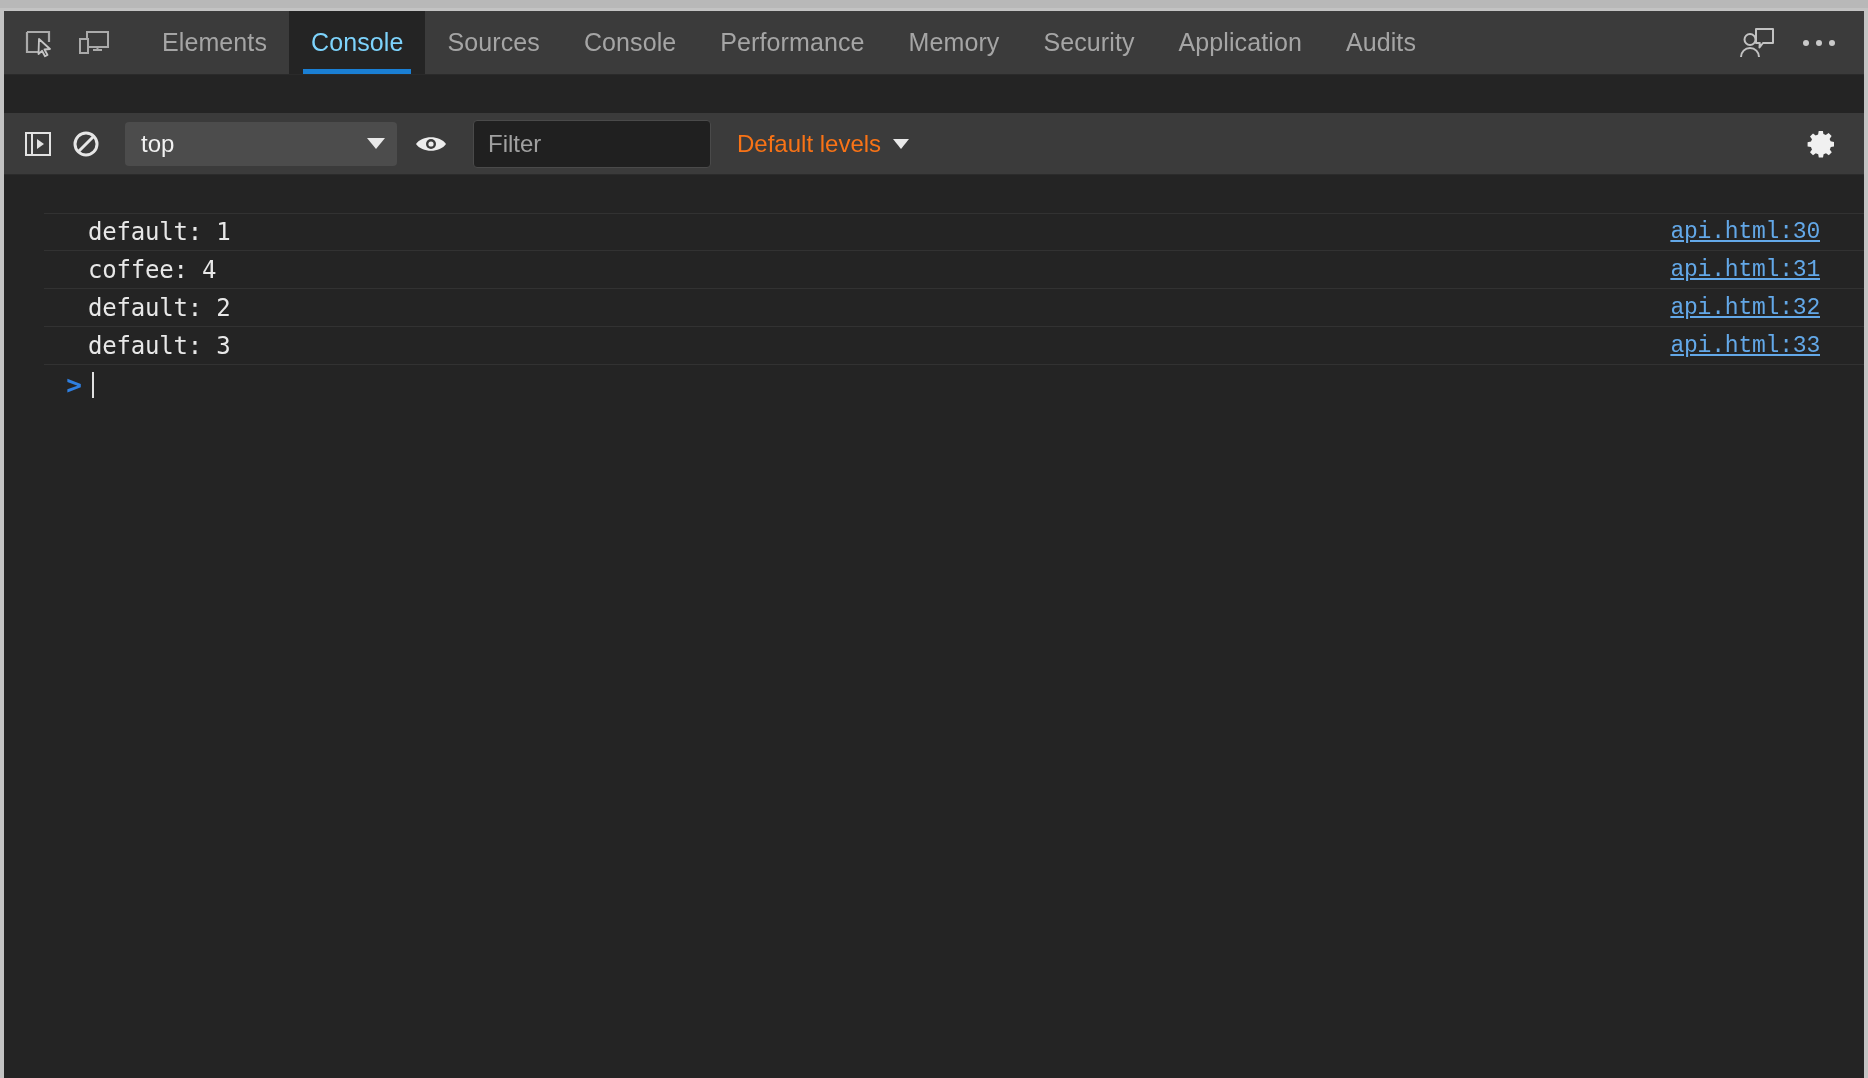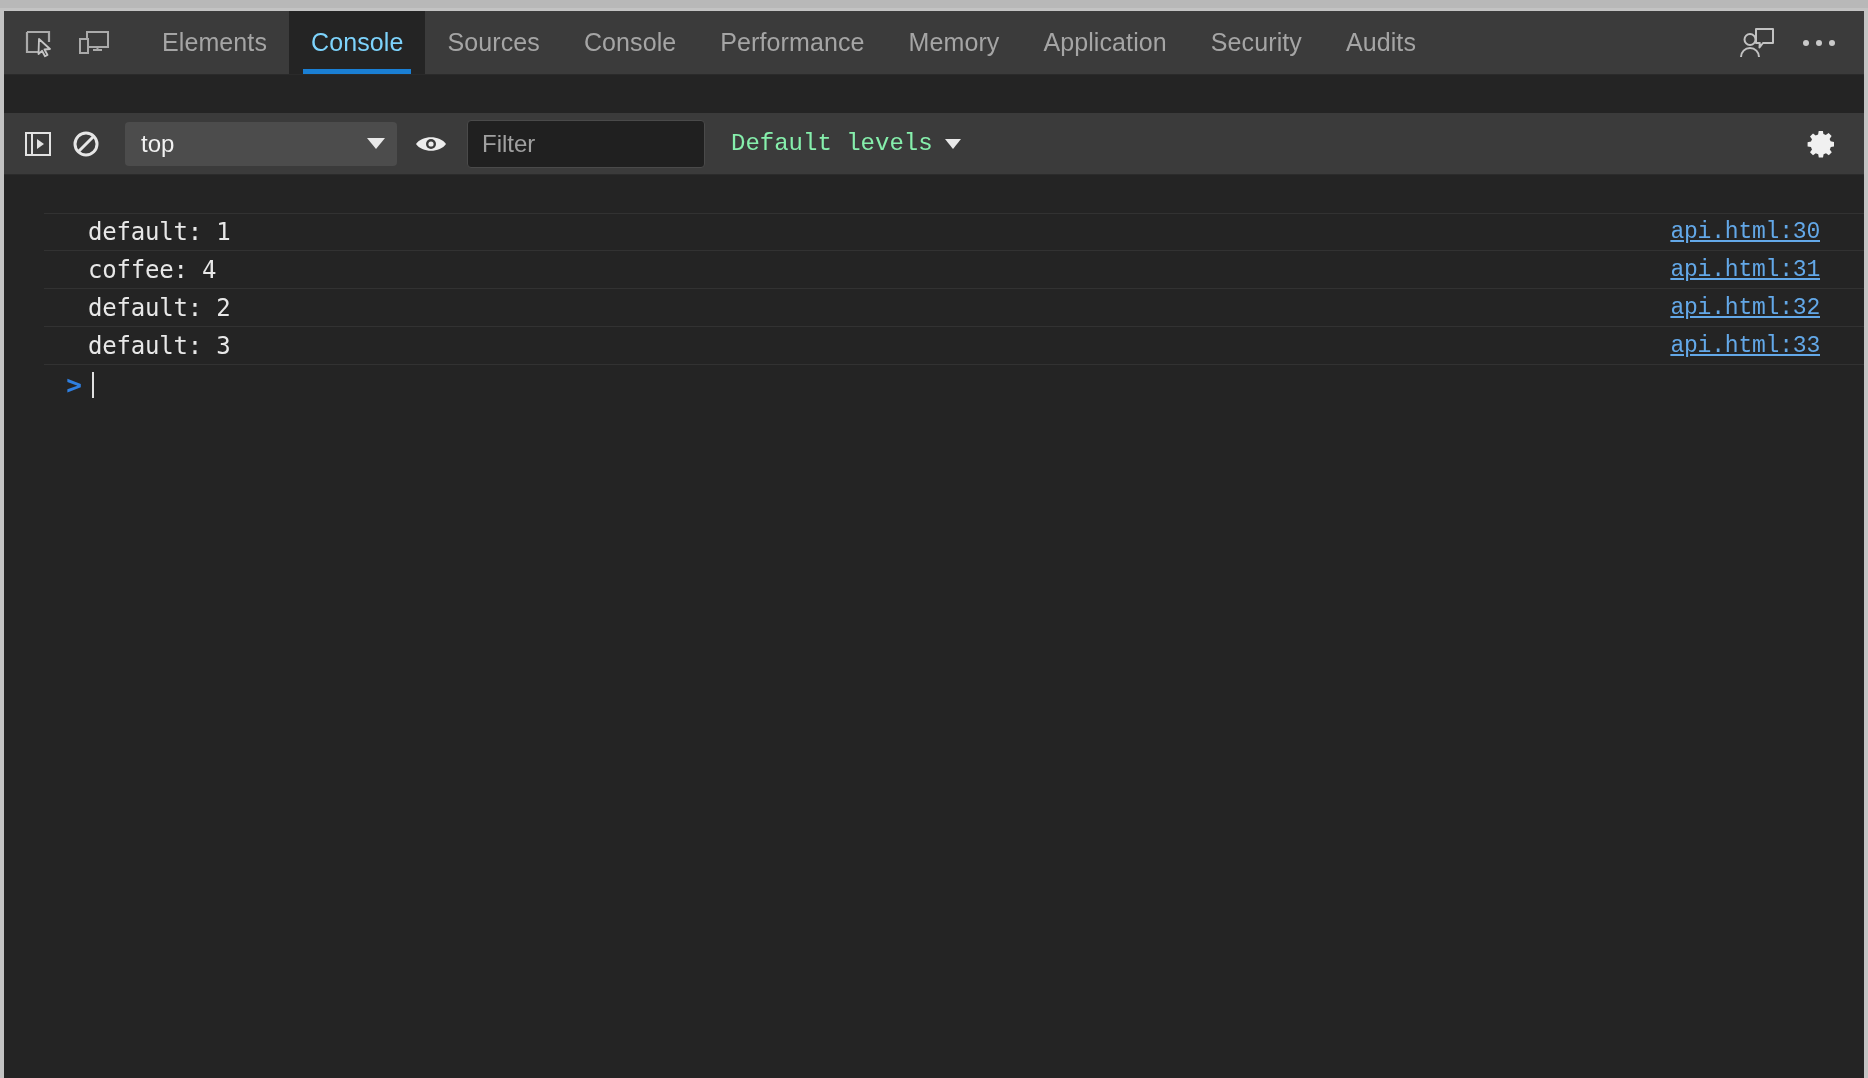--- a/index.html
+++ b/index.html
@@ -130,35 +130,34 @@
   .filter-input {
     width: 238px;
     height: 48px;
     background: #202020;
     border: 1px solid #4a4a4a;
     border-radius: 4px;
     color: #c9c9c9;
     font-family: "Liberation Sans", sans-serif;
     font-size: 24px;
     padding: 0 14px;
-    margin-left: 8px;
+    margin-left: 14px;
     flex: none;
     outline: none;
   }
   .filter-input::placeholder { color: #a0a0a0; opacity: 1; }
   .levels-dd {
     display: flex;
     align-items: center;
     gap: 12px;
     margin-left: 26px;
-    color: #86efac;
+    color: #f97316;
     font-size: 24px;
     cursor: pointer;
     flex: none;
-    font-family: Liberation Mono, monospace;
   }
   .levels-dd .caret-down { border-top-color: #e9e9e9; border-left-width: 8px; border-right-width: 8px; border-top-width: 10px; }
   .toolbar-spacer { flex: 1; }
   .gear-btn { width: 56px; height: 52px; display:flex; align-items:center; justify-content:center; cursor:pointer; flex:none;}
 
   
   .console-body {
     flex: 1;
     background: #242424;
     overflow: hidden;
@@ -250,24 +249,24 @@
       <div class="tab">
         <span>Console</span>
       </div>
       <div class="tab">
         <span>Performance</span>
       </div>
       <div class="tab">
         <span>Memory</span>
       </div>
       <div class="tab">
+        <span>Security</span>
+      </div>
+      <div class="tab">
         <span>Application</span>
-      </div>
-      <div class="tab">
-        <span>Security</span>
       </div>
       <div class="tab">
         <span>Audits</span>
       </div>
     </div>
 
     <div class="tabstrip-right">
       <div class="feedback-btn">
         <svg width="38" height="34" viewBox="0 0 38 34">
           <circle cx="12" cy="13.5" r="5.5" fill="none" stroke="#c2c2c2" stroke-width="2"></circle>

